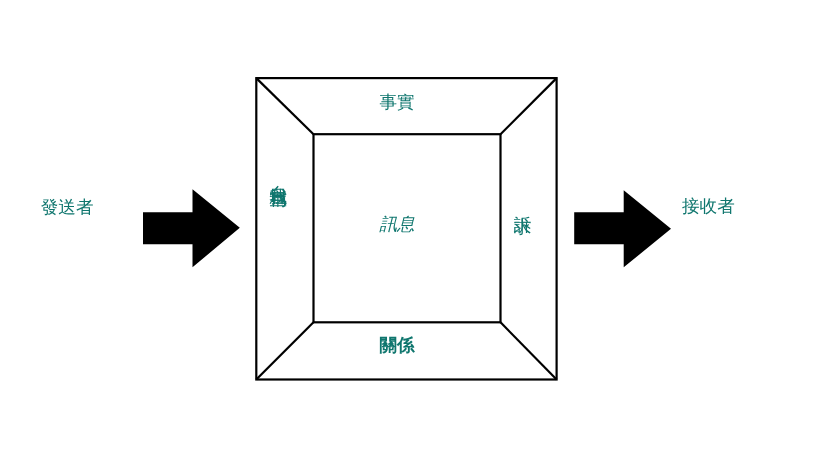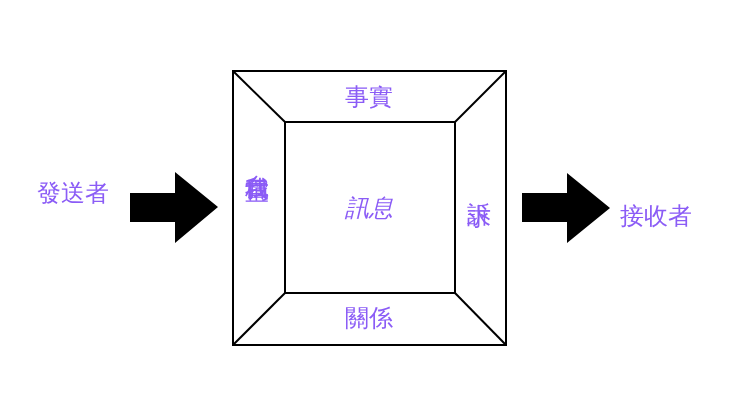--- a/index.html
+++ b/index.html
@@ -1,19 +1,19 @@
 <!DOCTYPE html>
 <html><head>
   <meta charset="utf-8">
   <style>
     html, body { margin: 0; padding: 0; background: #ffffff; }
     body { width: 740px; height: 416px; position: relative; overflow: hidden;
            font-family: "DejaVu Sans", "Liberation Sans", sans-serif; color: #000; }
     svg.diagram { position: absolute; left: 0; top: 0; }
-    .label { position: absolute; font-size: 24px; line-height: 1; white-space: nowrap; color: #8b5cf6; }
+    .label { position: absolute; font-size: 16px; line-height: 1; white-space: nowrap; color: #0f766e; }
     .vertical { writing-mode: vertical-rl; text-orientation: upright; letter-spacing: 2px; }
   </style>
 </head>
 <body>
 
 <svg class="diagram" width="740" height="416" viewBox="0 0 740 416">
 
   <rect x="233" y="71" width="273" height="274" fill="none" stroke="#000" stroke-width="2"></rect>
 
   <rect x="285" y="122" width="170" height="171" fill="none" stroke="#000" stroke-width="2"></rect>
@@ -23,23 +23,23 @@
   <line x1="233" y1="345" x2="285" y2="293" stroke="#000" stroke-width="2"></line>
   <line x1="506" y1="345" x2="455" y2="293" stroke="#000" stroke-width="2"></line>
 
   <polygon points="130,193 175,193 175,172 218,207 175,243 175,222 130,222" fill="#000"></polygon>
 
   <polygon points="522,193 567,193 567,173 610,208 567,243 567,222 522,222" fill="#000"></polygon>
 </svg>
 
 <div class="label" style="left:37px; top:181px;">發送者</div>
 
-<div class="label" style="left:620px; top:204px;">接收者</div>
+<div class="label" style="left:620px; top:180px;">接收者</div>
 
 <div class="label" style="left:345px; top:85px;">事實</div>
 
-<div class="label" style="left:345px; top:306px;">關係</div>
+<div class="label" style="left:345px; top:306px;font-weight:bold;">關係</div>
 
 <div class="label" style="left:345px; top:196px;font-style:italic;">訊息</div>
 
 <div class="label vertical" style="left:245px; top:155px;">自我宣稱</div>
 
 <div class="label vertical" style="left:467px; top:183px;">訴求</div>
 
 </body></html>

